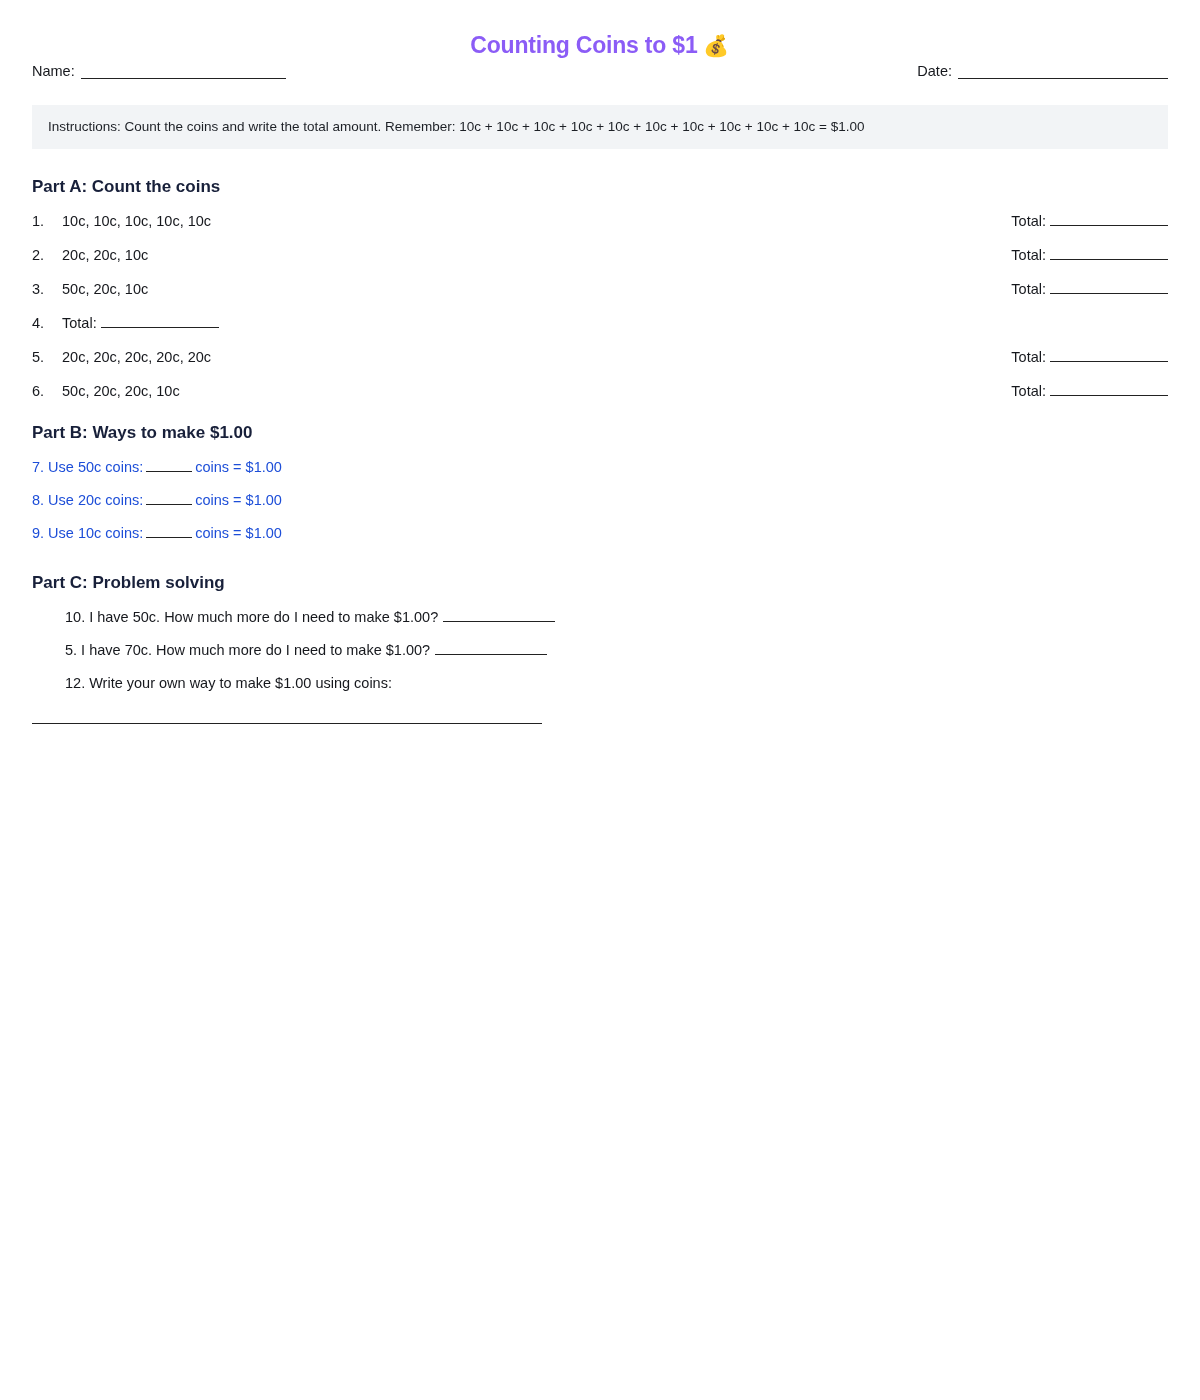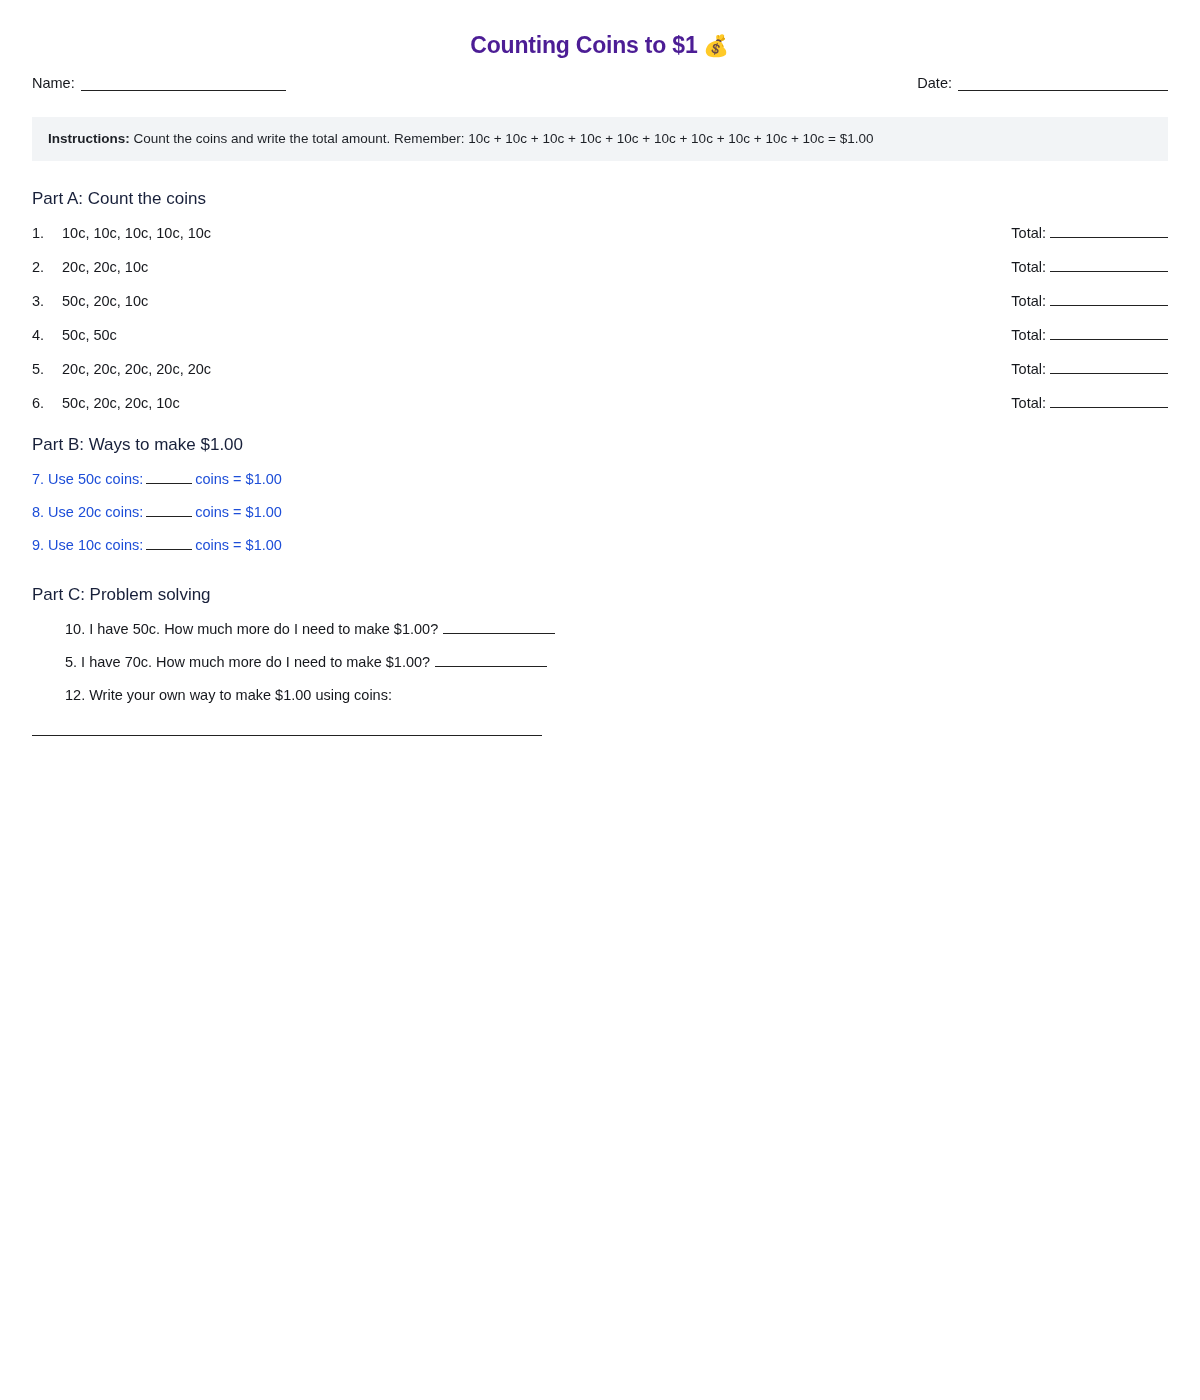--- a/index.html
+++ b/index.html
@@ -17,22 +17,22 @@
   }
   .page {
     padding: 22px 32px 0 32px;
     box-sizing: border-box;
     width: 1200px;
   }
   .title {
     text-align: center;
     font-size: 23px;
     font-weight: bold;
-    color: #4c1d95;
-    margin: 10px 0 16px 0;
+    color: #8b5cf6;
+    margin: 10px 0 4px 0;
     letter-spacing: -0.2px;
   }
   .title .emoji {
     font-size: 21px;
   }
   .name-date-row {
     display: flex;
     justify-content: space-between;
     align-items: flex-end;
     font-size: 14.5px;
@@ -53,25 +53,25 @@
   .rule-date { width: 210px; }
 
   .instructions {
     background: #f2f4f6;
     padding: 13px 16px;
     font-size: 13.5px;
     color: #1d2026;
     margin-bottom: 28px;
     line-height: 1.3;
   }
-  .instructions b { font-weight: bold; }
+  .instructions b { font-weight: normal; }
 
   .section-heading {
     font-size: 17px;
-    font-weight: normal;
+    font-weight: bold;
     color: #18203a;
     margin: 0 0 16px 0;
   }
   .section-heading.b { margin-top: 24px; }
   .section-heading.c { margin-top: 32px; }
 
   .qrow {
     display: flex;
     align-items: baseline;
     font-size: 14.5px;
@@ -180,21 +180,20 @@
     <div class="qrow">
       <span class="qnum">3.</span>
       <span class="qtext">50c, 20c, 10c</span>
       <span class="total">
         <span>Total:</span><span class="rule"></span>
       </span>
     </div>
 
     <div class="qrow">
       <span class="qnum">4.</span>
-      <span class="qtext">50c, 50c</span>
       <span class="total">
         <span>Total:</span><span class="rule"></span>
       </span>
     </div>
 
     <div class="qrow">
       <span class="qnum">5.</span>
       <span class="qtext">20c, 20c, 20c, 20c, 20c</span>
       <span class="total">
         <span>Total:</span><span class="rule"></span>

